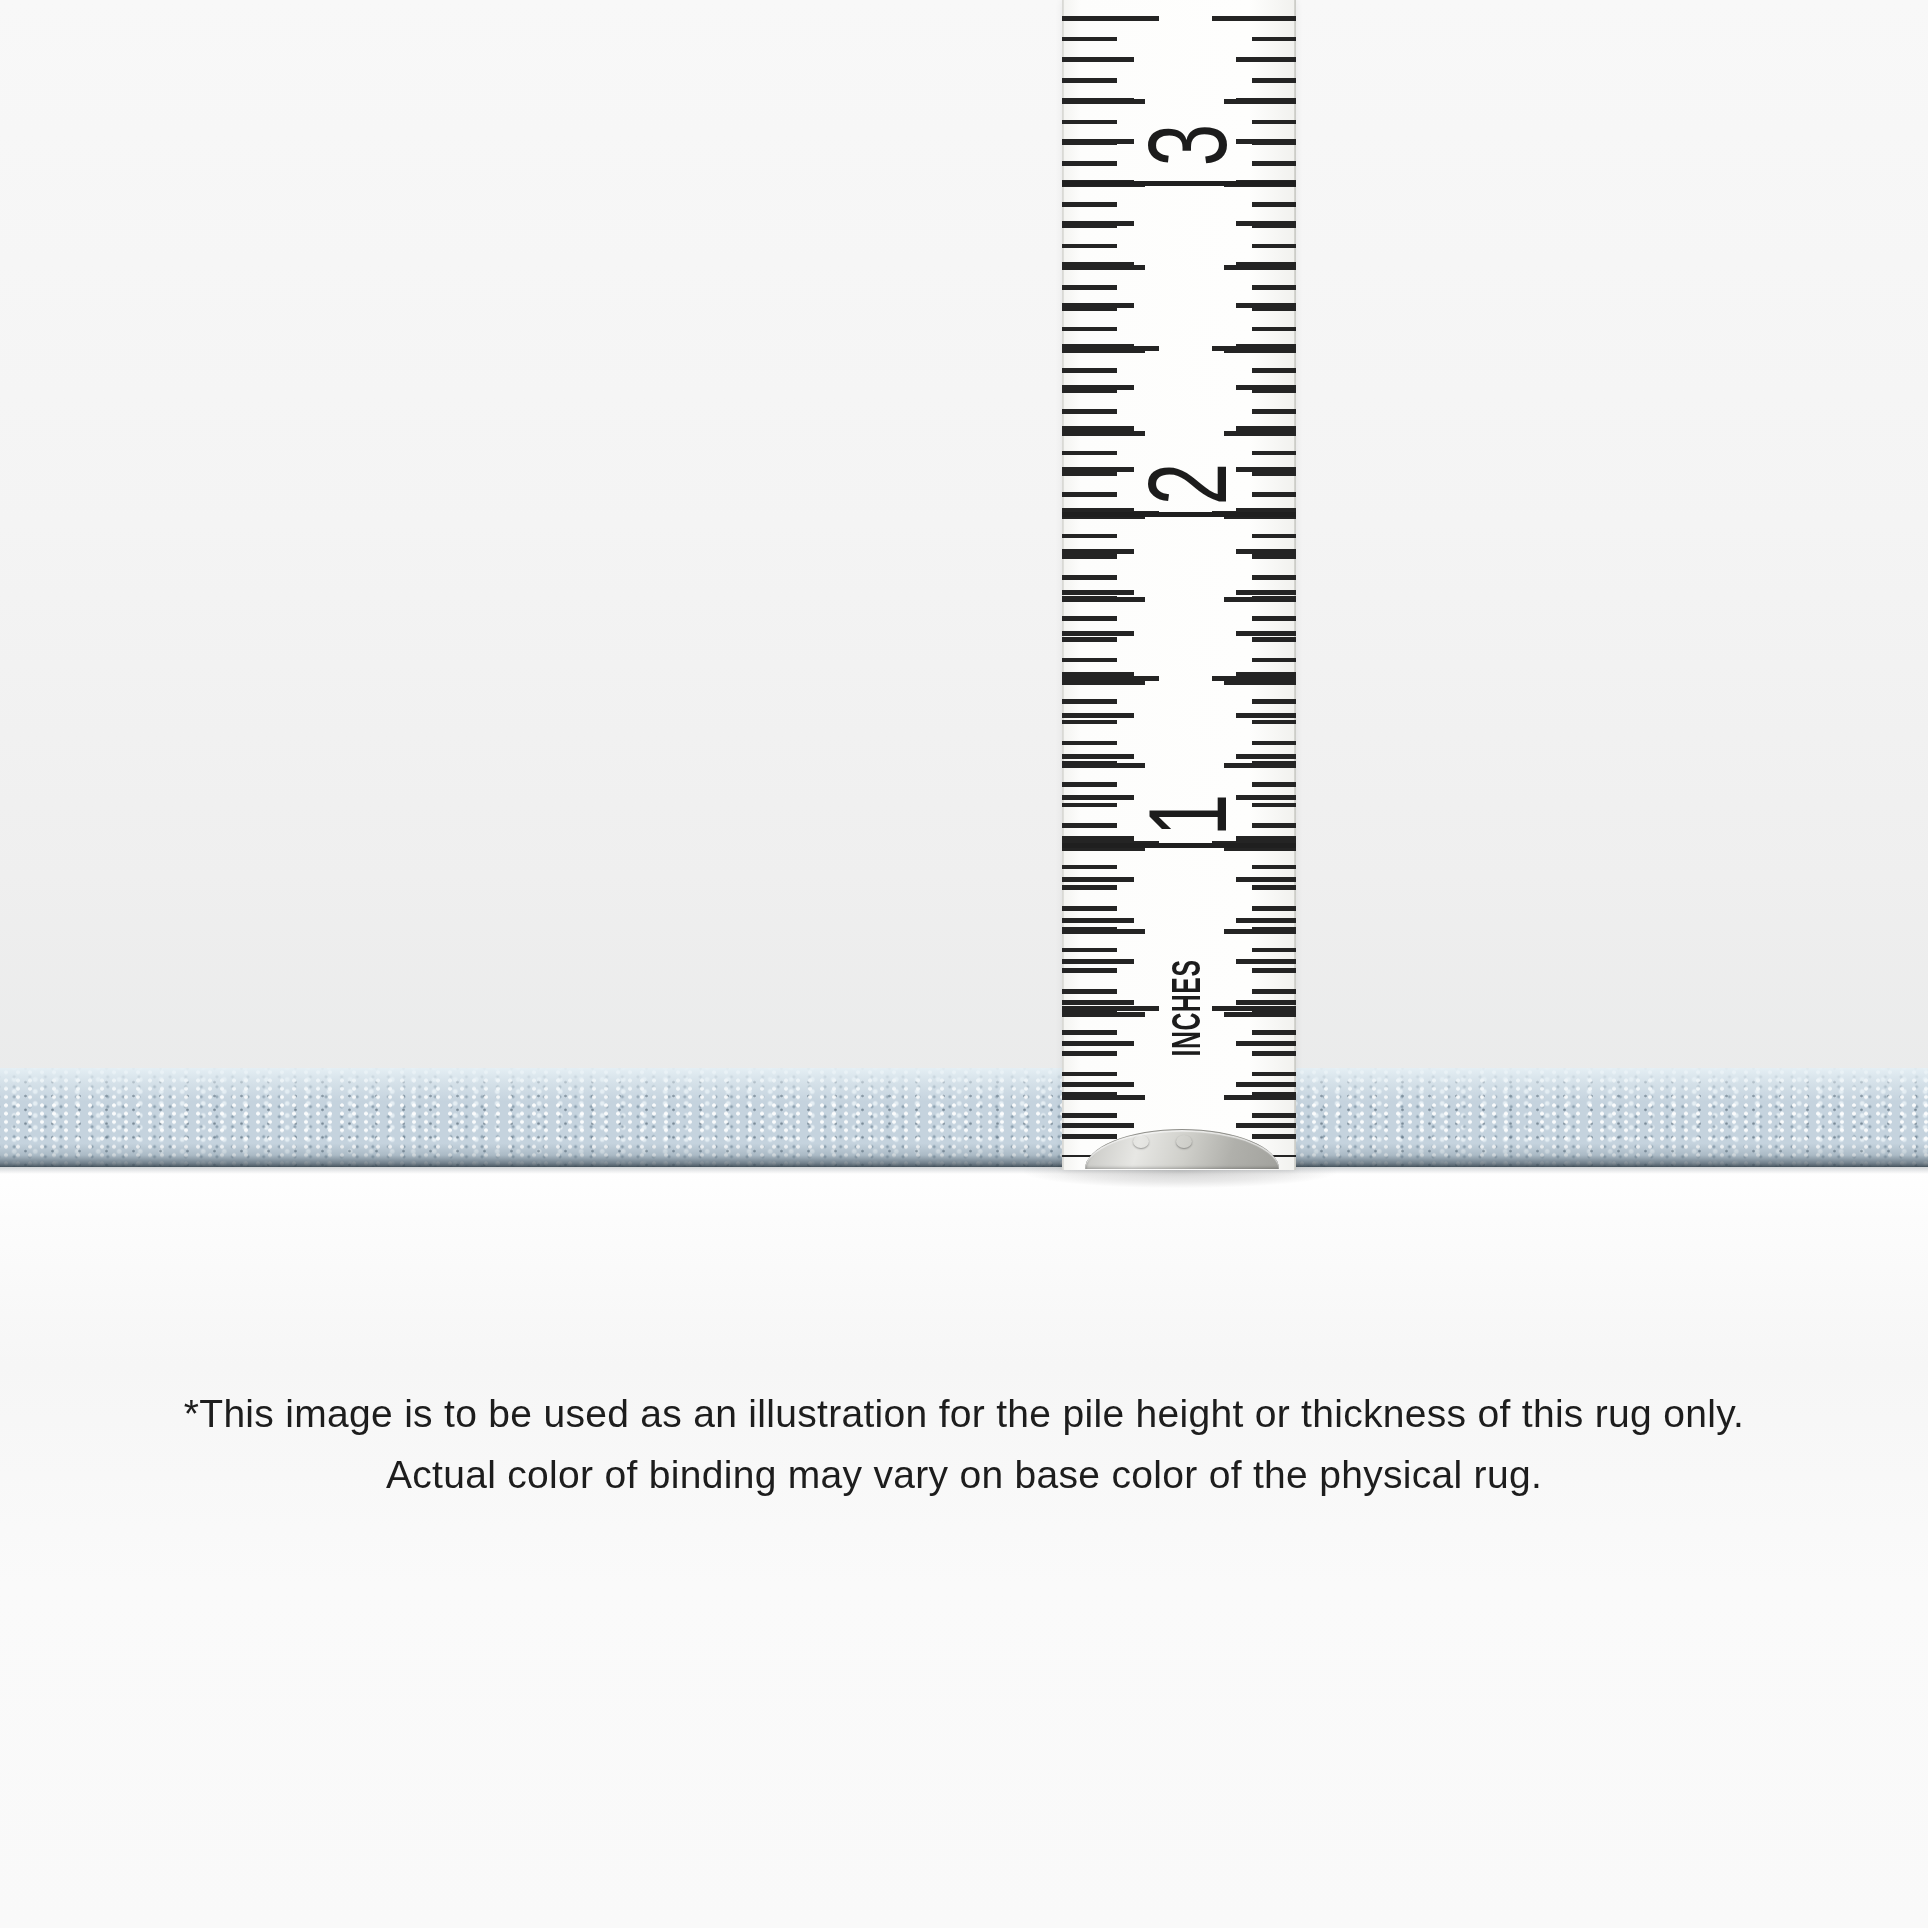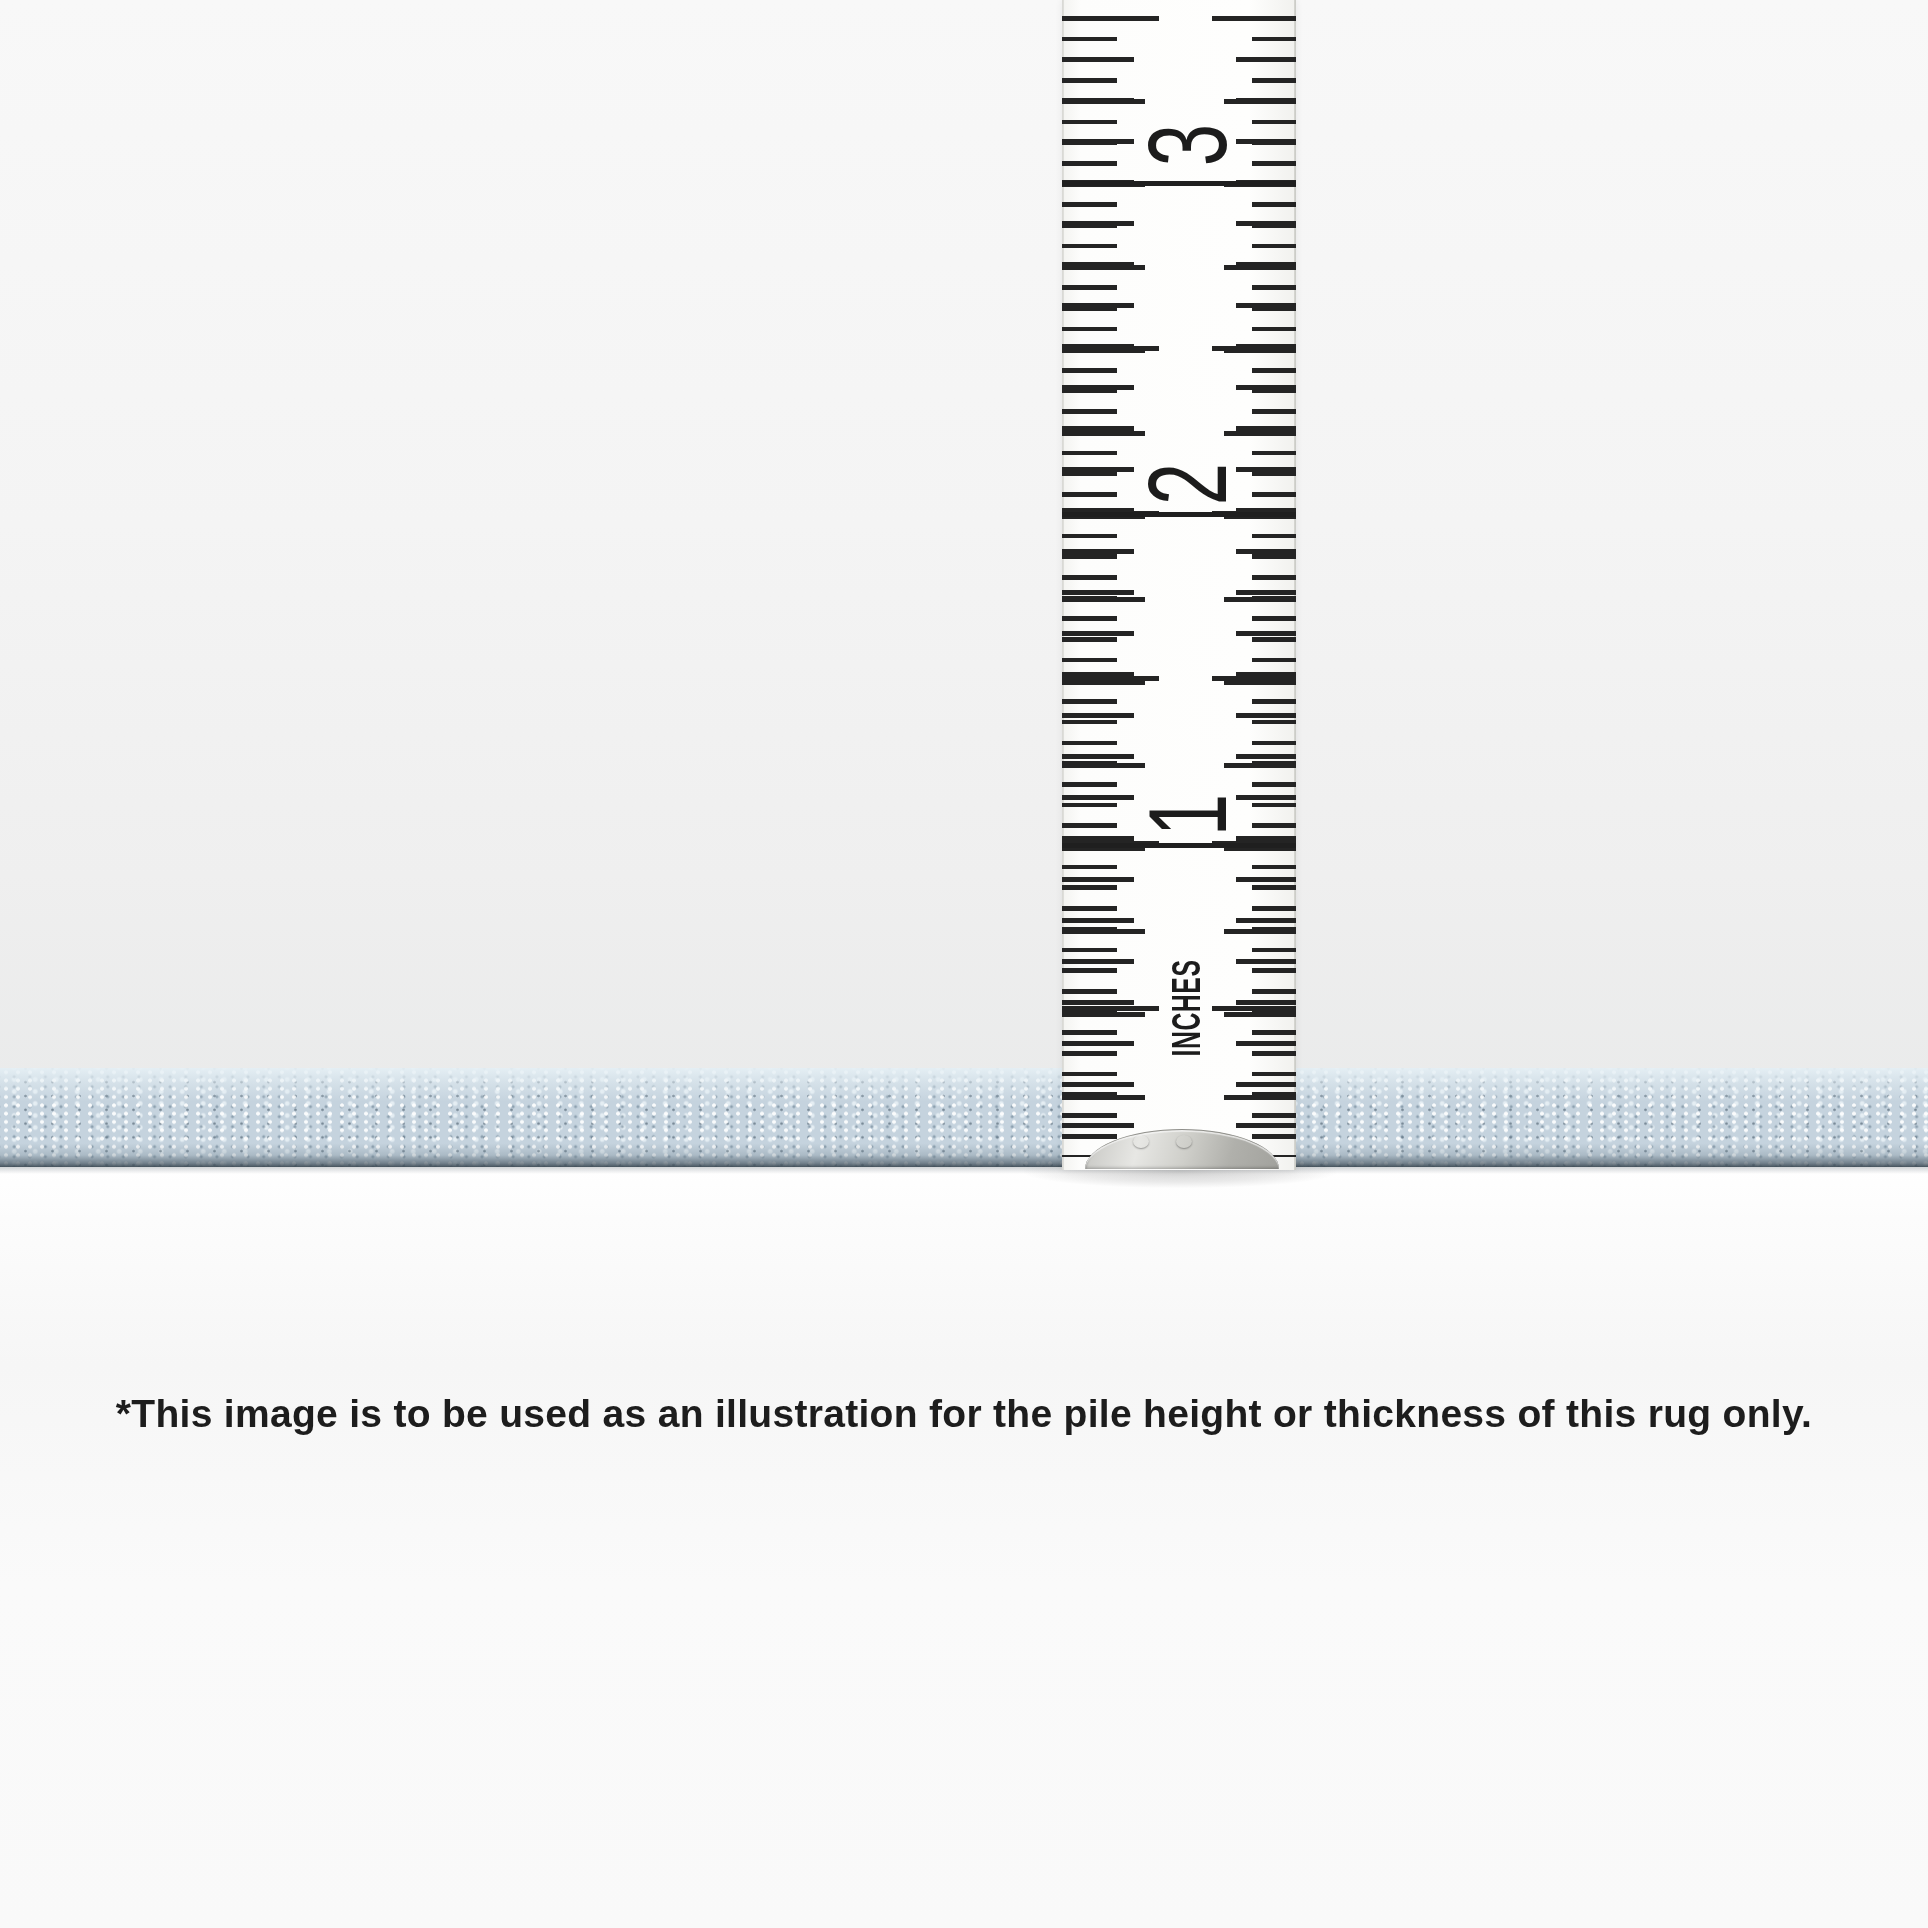--- a/index.html
+++ b/index.html
@@ -88,21 +88,21 @@
     position:absolute;top:4.6px;width:15.6px;height:13px;border-radius:50%;
     background:radial-gradient(circle at 40% 35%, #f7f7f5 0%, #dedeccd 40%, #c3c3bf 75%, #b2b2ad 100%);
     box-shadow:0 0.9px 1.8px rgba(0,0,0,0.35);
   }
   .rivet-1{left:48px;}
   .rivet-2{left:91px;}
   
   .caption{
     position:absolute;left:0;top:1383px;width:100%;
     text-align:center;color:#1d1d1d;
-    font-size:39px;line-height:61px;font-weight:700;letter-spacing:0.3px;
+    font-size:39px;line-height:61px;font-weight:400;letter-spacing:0.3px;
   }
 </style>
 </head>
 <body>
 
 <div class="scene">
 
   <div class="wall"></div>
   <div class="floor"></div>
 
@@ -128,16 +128,17 @@
     <div class="unit">INCHES</div>
 
     <div class="cap">
       <div class="rivet rivet-1"></div>
       <div class="rivet rivet-2"></div>
     </div>
   </div>
 
   <div class="caption">
     <div>*This image is to be used as an illustration for the pile height or thickness of this rug only.</div>
+    <div>Actual color of binding may vary on base color of the physical rug.</div>
   </div>
 
 </div>
 
 
 </body></html>

